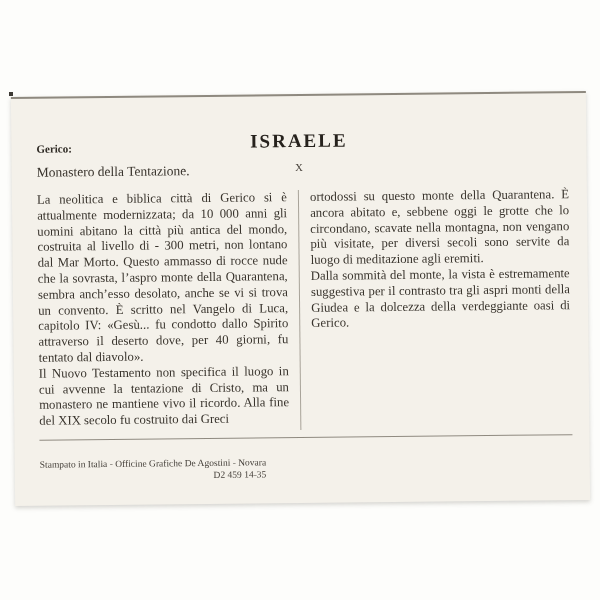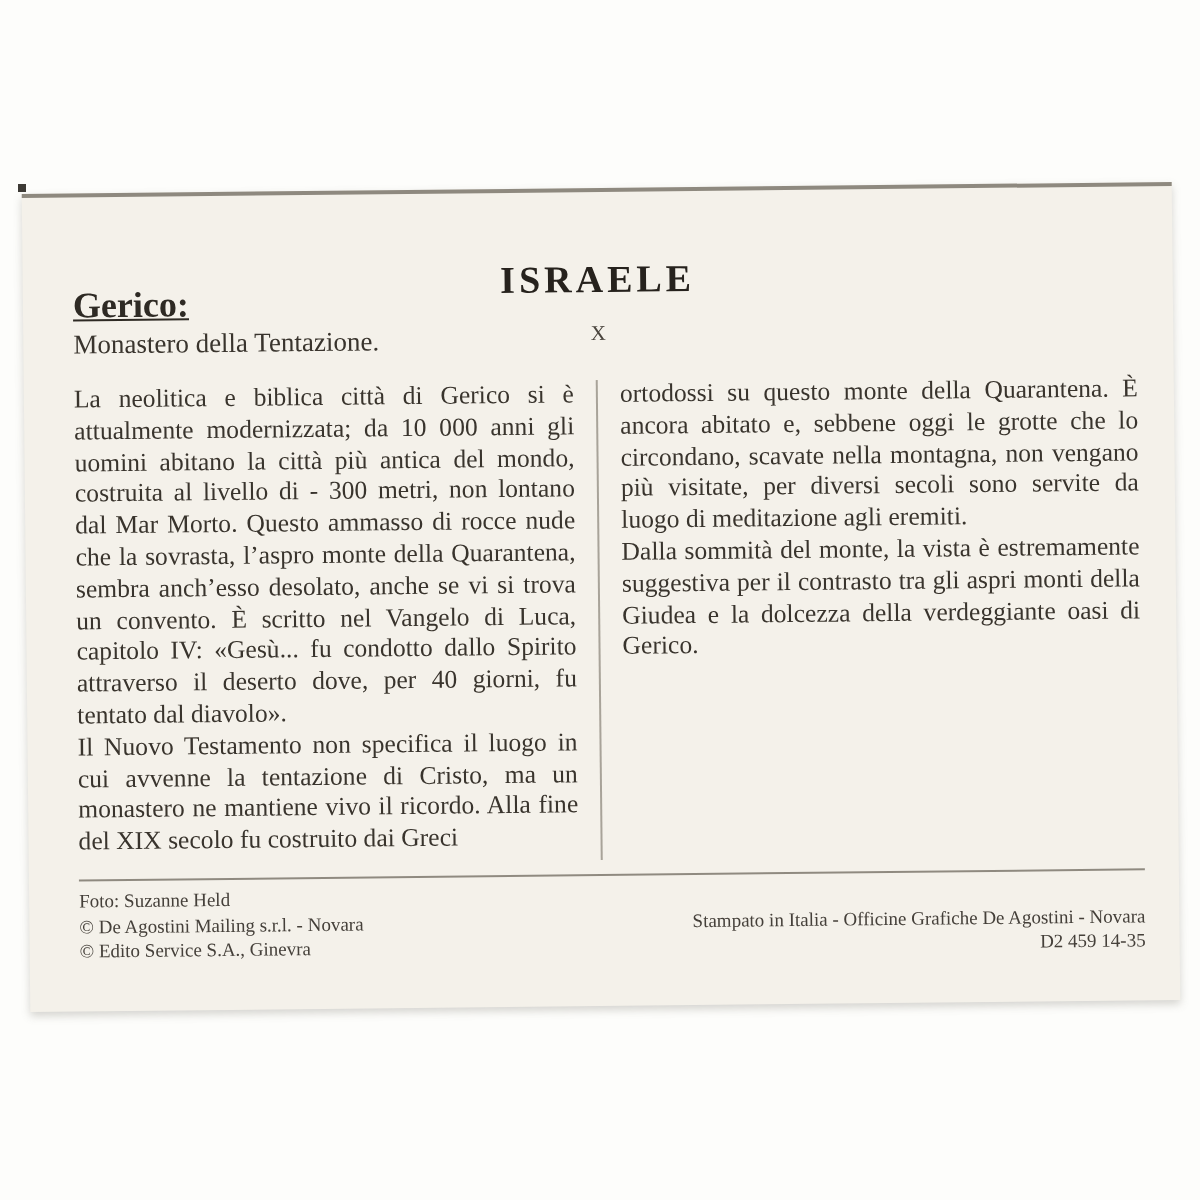--- a/index.html
+++ b/index.html
@@ -29,21 +29,21 @@
     font-size: 19px; font-weight: bold; letter-spacing: 2px;
     color: #26221d;
   }
   .series {
     position: absolute; top: 66px; left: 0; width: 100%;
     text-align: center;
     font-size: 10.5px; color: #4a453e;
   }
   .heading {
     position: absolute; left: 25px; top: 44px;
-    font-size: 18px; font-weight: bold; color: #2e2a24; text-decoration: underline;
+    font-size: 11px; font-weight: bold; color: #2e2a24;
   }
   .subheading {
     position: absolute; left: 25px; top: 66px;
     font-size: 13.5px; color: #39342d;
   }
   .columns {
     position: absolute; left: 25px; top: 94px;
     width: 532px; height: 240px;
     display: flex; overflow: hidden;
   }
@@ -85,23 +85,18 @@
     <div class="divider"></div>
     <div class="col col-right">
       <p>ortodossi su questo monte della Quarantena. È ancora abitato e, sebbene oggi le grotte che lo circondano, scavate nella montagna, non vengano più visitate, per diversi secoli sono servite da luogo di meditazione agli eremiti.</p>
       <p>Dalla sommità del monte, la vista è estremamente suggestiva per il contrasto tra gli aspri monti della Giudea e la dolcezza della verdeggiante oasi di Gerico.</p>
     </div>
   </div>
 
   <div class="rule"></div>
 
   <div class="credits">
-    <div class="credits-left">
-      <div>Foto: Suzanne Held</div>
-      <div>© De Agostini Mailing s.r.l. - Novara</div>
-      <div>© Edito Service S.A., Ginevra</div>
-    </div>
     <div class="credits-right">
       <div>Stampato in Italia - Officine Grafiche De Agostini - Novara</div>
       <div>D2 459 14-35</div>
     </div>
   </div>
 </div>
 
 </body></html>

